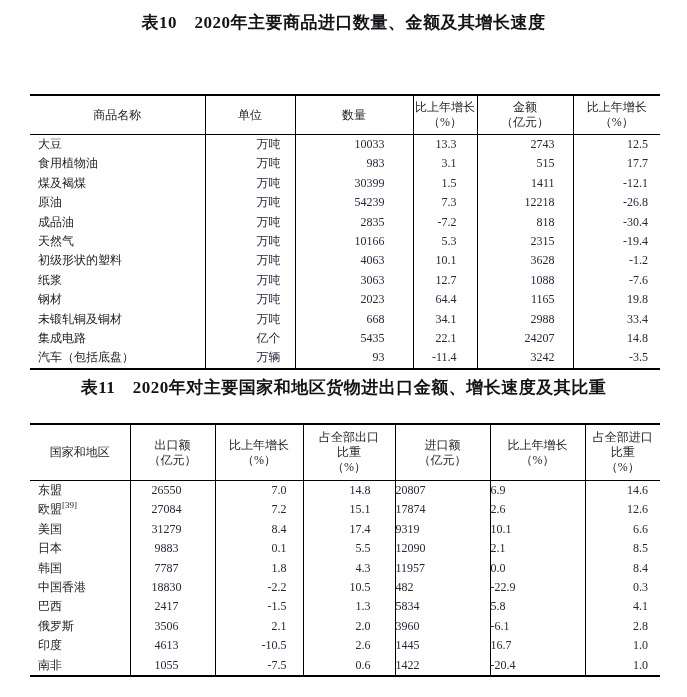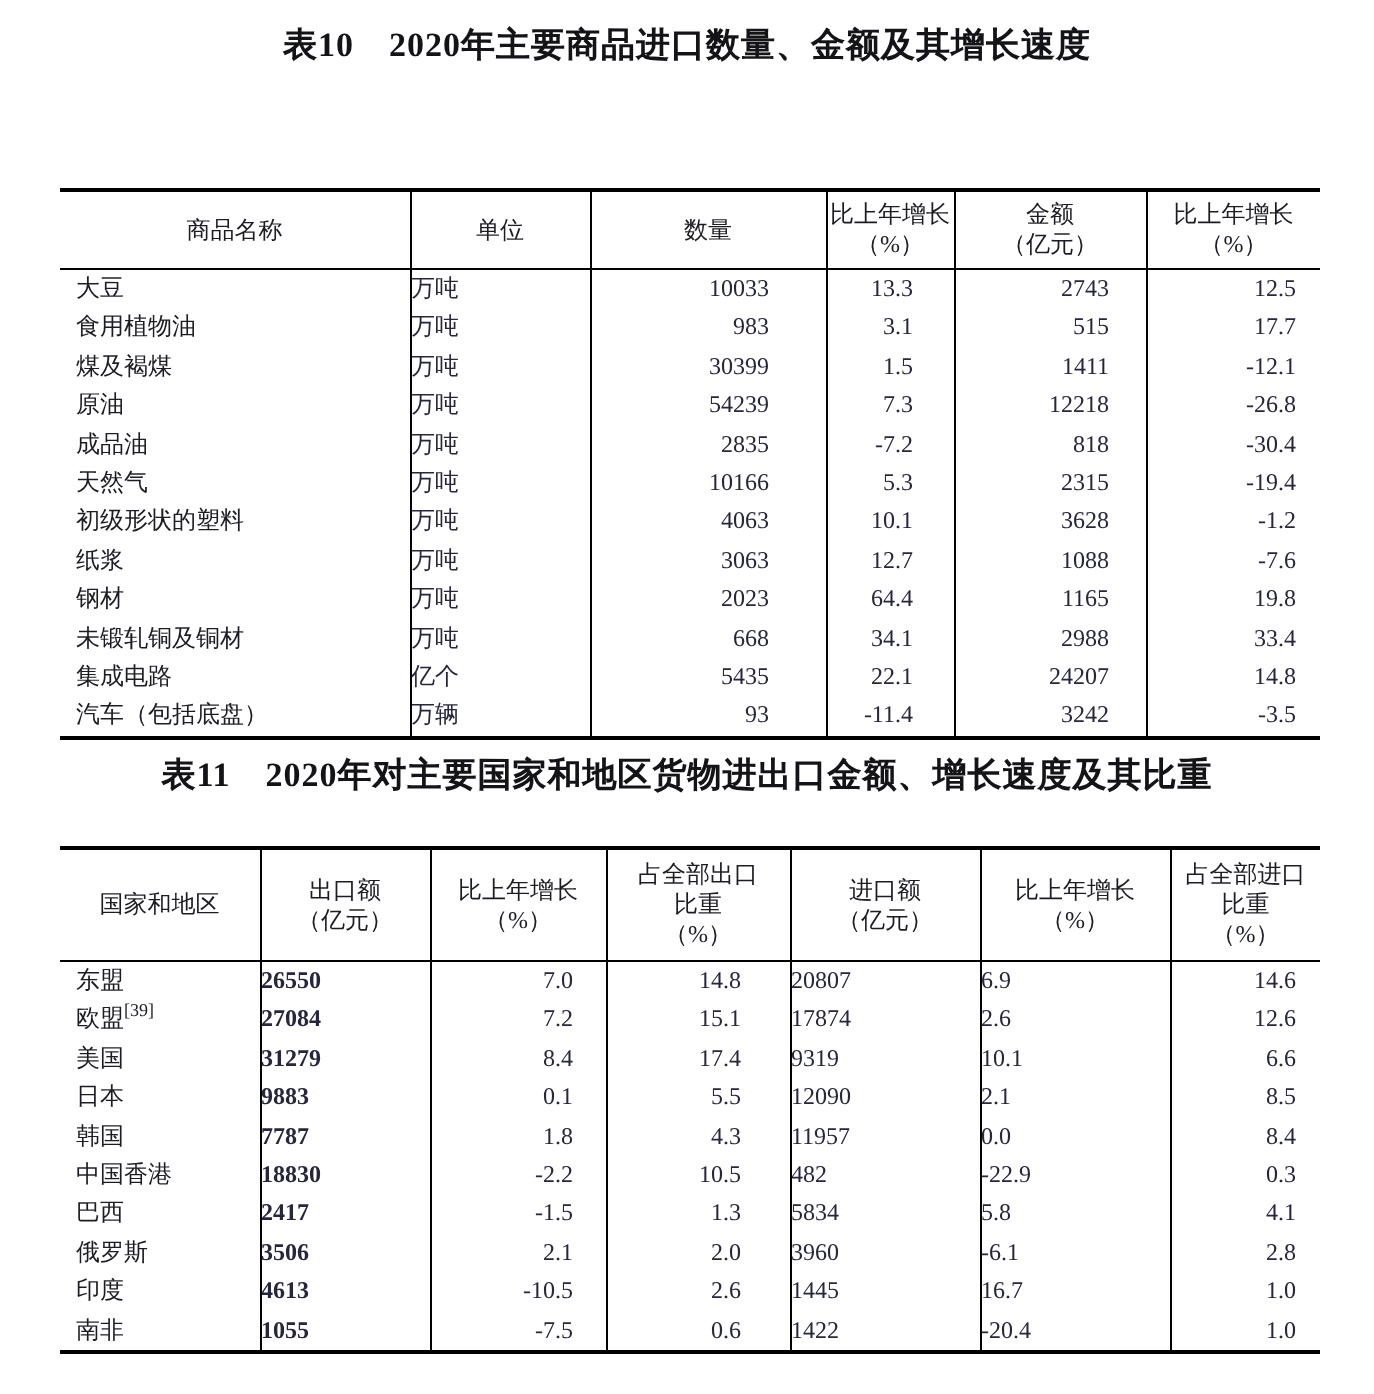--- a/index.html
+++ b/index.html
@@ -33,28 +33,28 @@
   #t10 th{height:30px;}
   #t11 th{height:45px;padding:5px 0;}
   td{
     font-size:12px;height:19.4px;line-height:19.4px;padding:0;
     white-space:nowrap;overflow:hidden;vertical-align:middle;
   }
   th:not(:first-child), td:not(:first-child){border-left:1px solid #000;}
   td.num{color:#26263e;}
   
   #t10 td:nth-child(1){text-align:left;padding-left:8px;}
-  #t10 td:nth-child(2){text-align:left;padding-right:14px;}
+  #t10 td:nth-child(2){text-align:right;padding-right:14px;}
   #t10 td:nth-child(3){text-align:right;padding-right:28px;}
   #t10 td:nth-child(4){text-align:right;padding-right:20px;}
   #t10 td:nth-child(5){text-align:right;padding-right:18px;padding-left:16px;}
   #t10 td:nth-child(6){text-align:right;padding-right:12px;}
   
   #t11 td:nth-child(1){text-align:left;padding-left:8px;}
-  #t11 td:nth-child(2){text-align:left;padding-right:12px;font-weight:bold;}
+  #t11 td:nth-child(2){text-align:center;padding-right:12px;}
   #t11 td:nth-child(3){text-align:right;padding-right:16px;}
   #t11 td:nth-child(4){text-align:right;padding-right:24px;}
   #t11 td:nth-child(5){padding-right:22px;}
   #t11 td:nth-child(6){text-align:left;padding-right:14px;}
   #t11 td:nth-child(7){text-align:right;padding-right:12px;}
   sup{font-size:9px;line-height:0;vertical-align:super;}
 </style>
 </head>
 <body>
 

